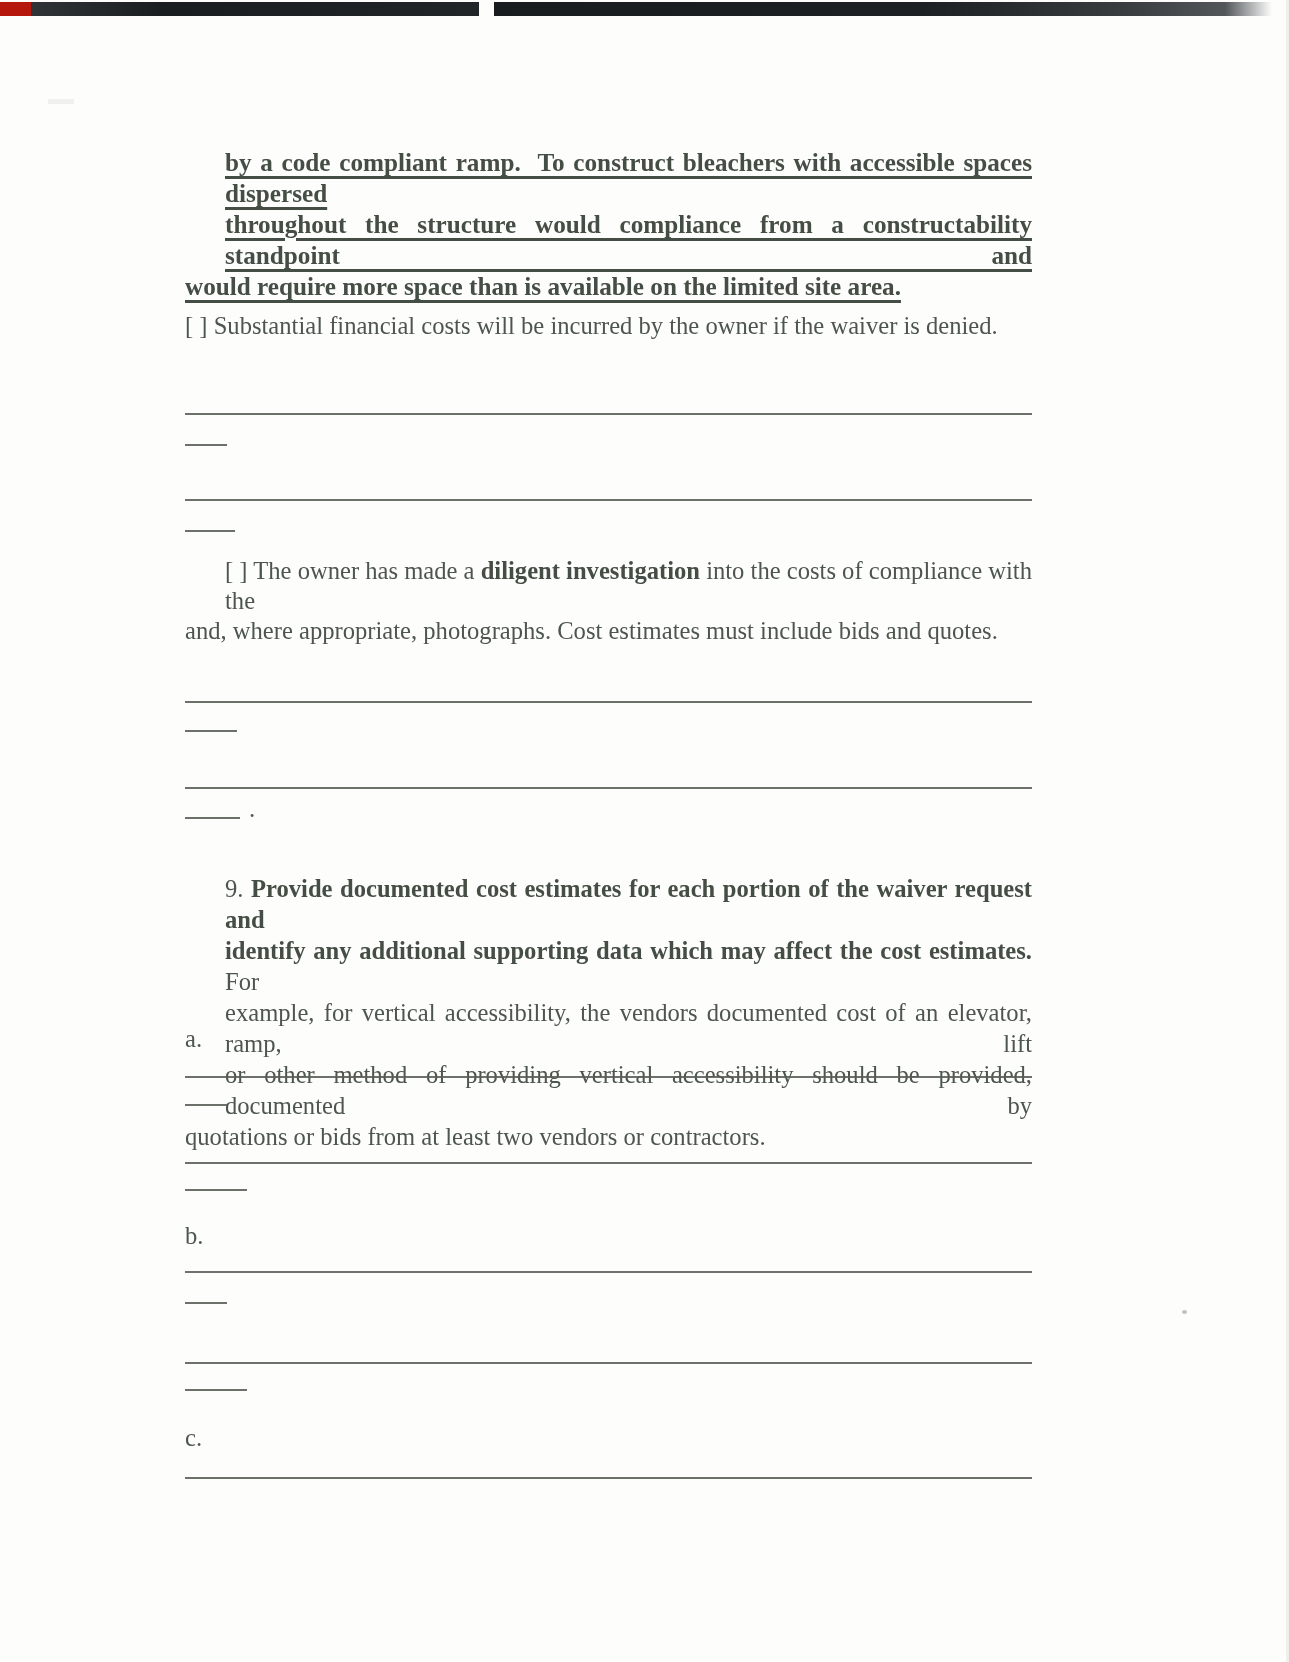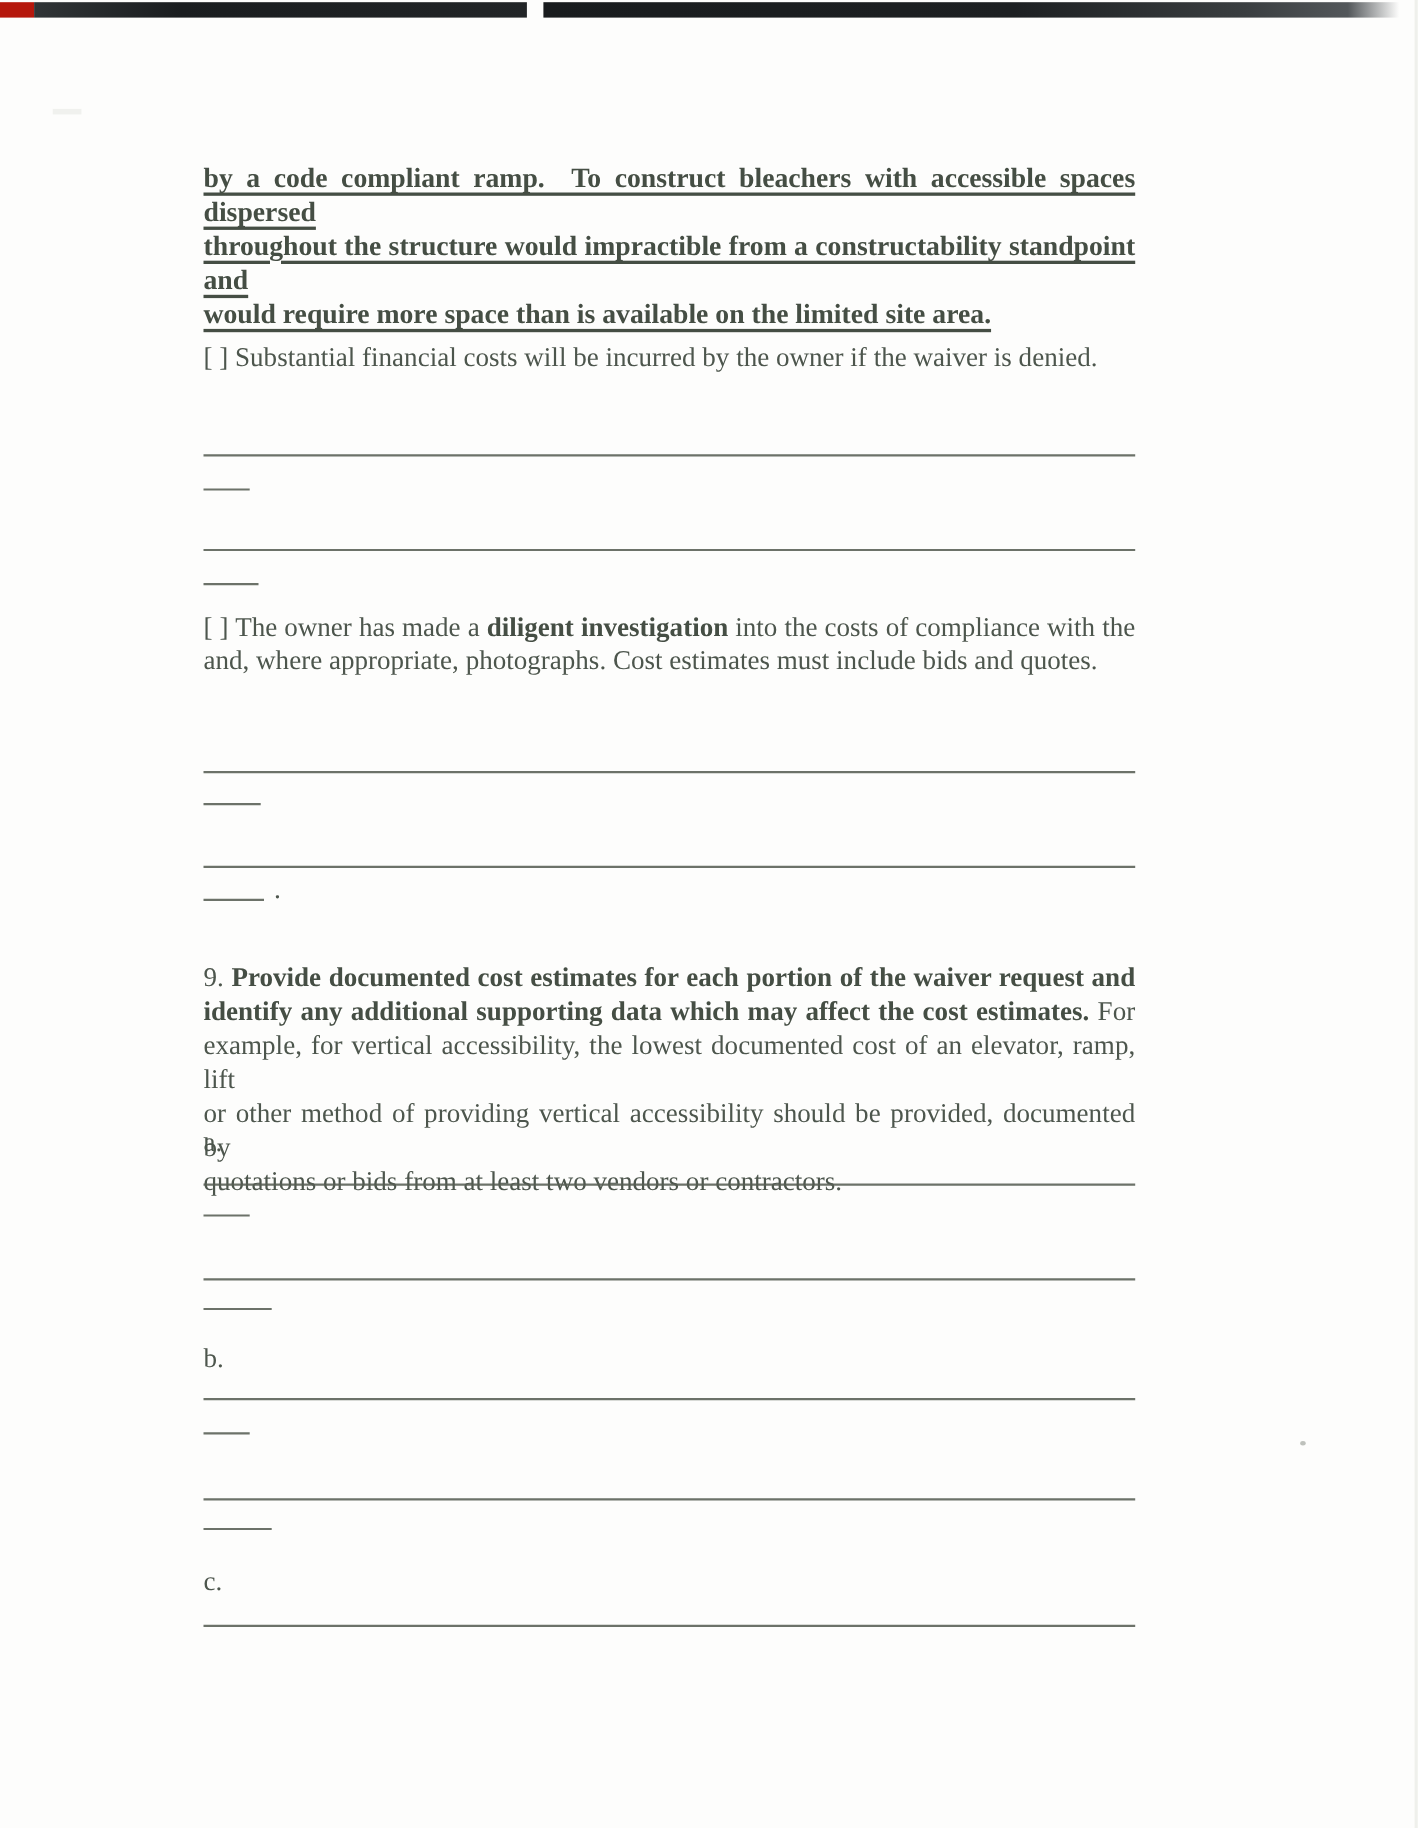--- a/index.html
+++ b/index.html
@@ -26,21 +26,21 @@
     background: linear-gradient(to right, #191c1e 0%, #1d2022 55%, #3a3e40 82%, #53575a 94%, rgba(83,87,90,0) 100%); }
   
   .para {
     position: absolute;
     left: 185px;
     width: 847px;
     font-size: 24.6px;
     line-height: 30px;
   }
   .pline { text-align: justify; }
-  .pline.jl { text-align-last: justify; }
+  .pline.jl { text-align-last: justify; margin-left: 40px; }
   .intro .pline {
     font-weight: bold;
     font-size: 25.2px;
     line-height: 31px;
     color: #454e44;
     text-decoration: underline;
     text-decoration-thickness: 2.5px;
     text-underline-offset: 5px;
   }
   .para b { color: #454e44; }
@@ -81,21 +81,21 @@
   <div class="scan-bar">
     <span class="seg seg-red"></span>
     <span class="seg seg-dark1"></span>
     <span class="seg seg-dark2"></span>
   </div>
   <div class="right-edge"></div>
   <div class="smudge" style="top:99px;left:48px;width:26px;height:5px;opacity:.5"></div>
 
   <div class="para intro" style="top:147px">
     <div class="pline jl">by a code compliant ramp.&nbsp; To construct bleachers with accessible spaces dispersed</div>
-    <div class="pline jl">throughout the structure would impractible from a constructability standpoint and</div>
+    <div class="pline jl">throughout the structure would compliance from a constructability standpoint and</div>
     <div class="pline">would require more space than is available on the limited site area.</div>
   </div>
 
   <div class="para" style="top:311px">
     <div class="pline">[ ] Substantial financial costs will be incurred by the owner if the waiver is denied.</div>
   </div>
 
   <div class="bline long" style="top:413px"></div>
   <div class="bline" style="top:444px;width:42px"></div>
   <div class="bline long" style="top:499px"></div>
@@ -108,21 +108,21 @@
 
   <div class="bline long" style="top:701px"></div>
   <div class="bline" style="top:730px;width:52px"></div>
   <div class="bline long" style="top:787px"></div>
   <div class="bline" style="top:817px;width:55px"></div>
   <span class="answer-period" style="top:795px;left:249px">.</span>
 
   <div class="para item9-para" style="top:873px">
     <div class="pline jl"><span>9. </span><b>Provide documented cost estimates for each portion of the waiver request and</b></div>
     <div class="pline jl"><b>identify any additional supporting data which may affect the cost estimates.</b><span> For</span></div>
-    <div class="pline jl">example, for vertical accessibility, the lowest documented cost of an elevator, ramp, lift</div>
+    <div class="pline jl">example, for vertical accessibility, the vendors documented cost of an elevator, ramp, lift</div>
     <div class="pline jl">or other method of providing vertical accessibility should be provided, documented by</div>
     <div class="pline">quotations or bids from at least two vendors or contractors.</div>
   </div>
 
   <div class="sub-label" style="top:1024px">a.</div>
   <div class="bline long" style="top:1076px"></div>
   <div class="bline" style="top:1104px;width:42px"></div>
   <div class="bline long" style="top:1162px"></div>
   <div class="bline" style="top:1189px;width:62px"></div>
 

